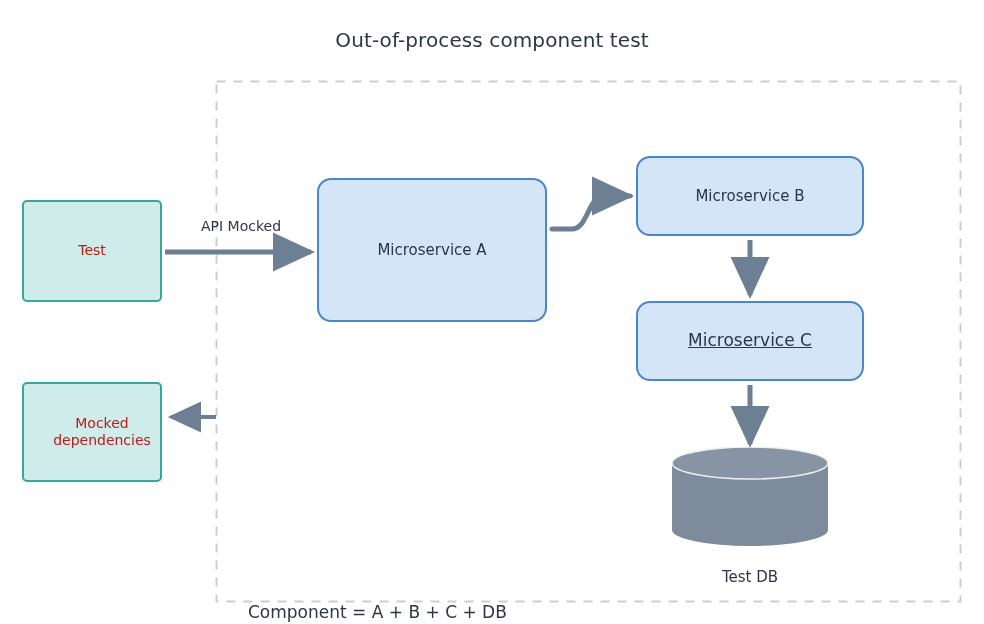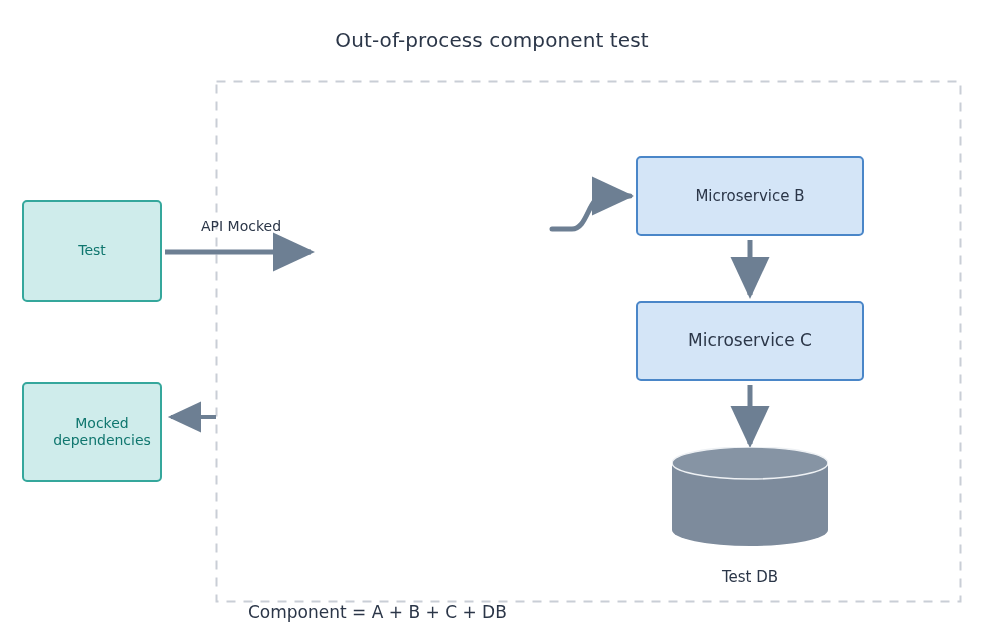--- a/index.html
+++ b/index.html
@@ -30,27 +30,27 @@
     display: flex;
     align-items: center;
     justify-content: center;
     text-align: center;
     line-height: 1.25;
   }
   .node-teal {
     background: #cfeceb;
     border: 2px solid #35a79c;
     border-radius: 5px;
-    color: #0f766e;
+    color: #b91c1c;
     align-items: center;
   }
   .node-blue {
     background: #d4e5f7;
     border: 2px solid #4a86c8;
-    border-radius: 5px;
+    border-radius: 14px;
     color: #2b3648;
   }
   #title {
     position: absolute;
     left: 0;
     top: 28px;
     width: 984px;
     text-align: center;
     font-size: 20px;
     color: #2b3648;
@@ -68,20 +68,21 @@
     left: 317px; top: 178px; width: 230px; height: 144px;
     font-size: 15px;
   }
   #node-ms-b {
     left: 636px; top: 156px; width: 228px; height: 80px;
     font-size: 15px;
   }
   #node-ms-c {
     left: 636px; top: 301px; width: 228px; height: 80px;
     font-size: 17px;
+    text-decoration: underline;
   }
   .label {
     position: absolute;
     color: #2b3648;
     white-space: nowrap;
   }
   #label-api-calls {
     left: 165px; top: 218px; width: 152px;
     text-align: center;
     font-size: 14px;
@@ -139,20 +140,23 @@
     <span>Test</span>
   </div>
 
   <div class="node node-teal" id="node-mocked">
     <div>
       <div class="mline">Mocked</div>
       <div class="mline">dependencies</div>
     </div>
   </div>
 
+  <div class="node node-blue" id="node-ms-a">
+    <span>Microservice A</span>
+  </div>
 
   <div class="node node-blue" id="node-ms-b">
     <span>Microservice B</span>
   </div>
 
   <div class="node node-blue" id="node-ms-c">
     <span>Microservice C</span>
   </div>
 
   <svg id="db-cylinder" viewBox="0 0 156 99" xmlns="http://www.w3.org/2000/svg">

